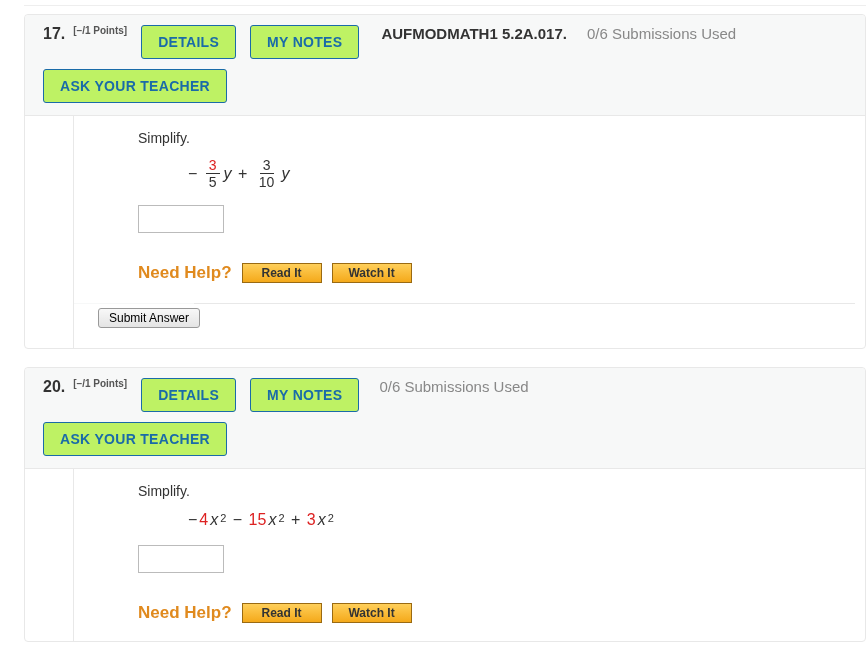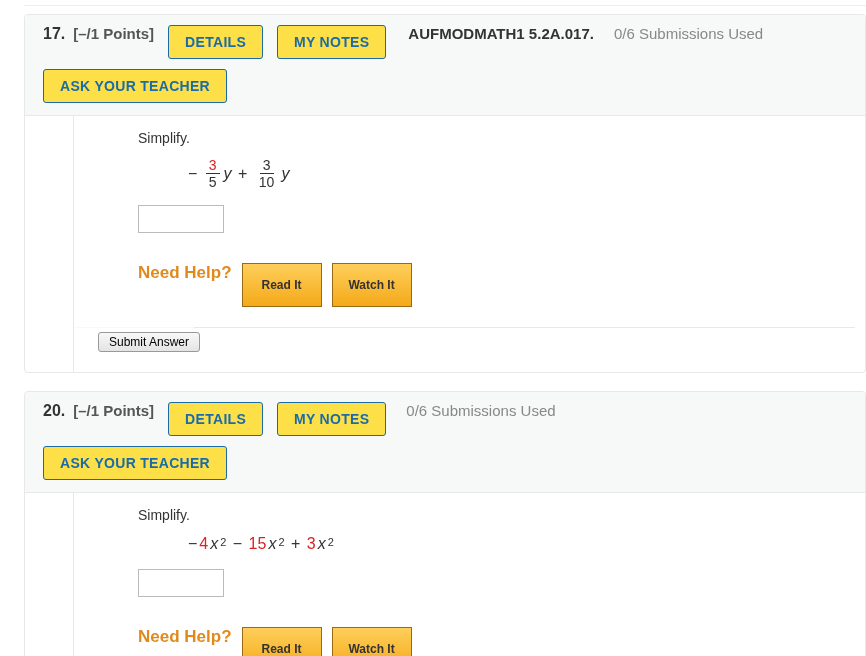--- a/index.html
+++ b/index.html
@@ -23,29 +23,29 @@
       flex-wrap: wrap;
       gap: 10px 14px;
       border-radius: 4px 4px 0 0;
     }
     .q-number {
       font-size: 16px;
       font-weight: bold;
       color: #333;
     }
     .q-points {
-      font-size: 15px;
+      font-size: 10px;
       font-weight: bold;
       color: #555;
       margin-left: -6px;
     }
     .btn-outline {
       border: 1.5px solid #1a6ba8;
       color: #1a6ba8;
-      background: #fde047;
+      background: #bef264;
       font-weight: bold;
       font-size: 14px;
       padding: 8px 16px;
       border-radius: 3px;
       cursor: pointer;
       letter-spacing: 0.3px;
     }
     .q-code {
       font-size: 15px;
       font-weight: bold;
@@ -113,21 +113,21 @@
       color: #e08a1e;
       font-weight: bold;
       font-size: 17px;
     }
     .help-btn {
       background: linear-gradient(#ffcf5a, #f4a91a);
       border: 1px solid #9a6a12;
       font-size: 12px;
       font-weight: bold;
       color: #333;
-      padding: 14px 0;
+      padding: 2px 0;
       width: 80px;
       cursor: pointer;
       text-align: center;
     }
     .submit-row {
       margin-top: 20px;
       margin-left: -64px;
       padding: 4px 10px 10px 64px;
       border-top: 1px solid #e8e8e8;
       position: relative;

